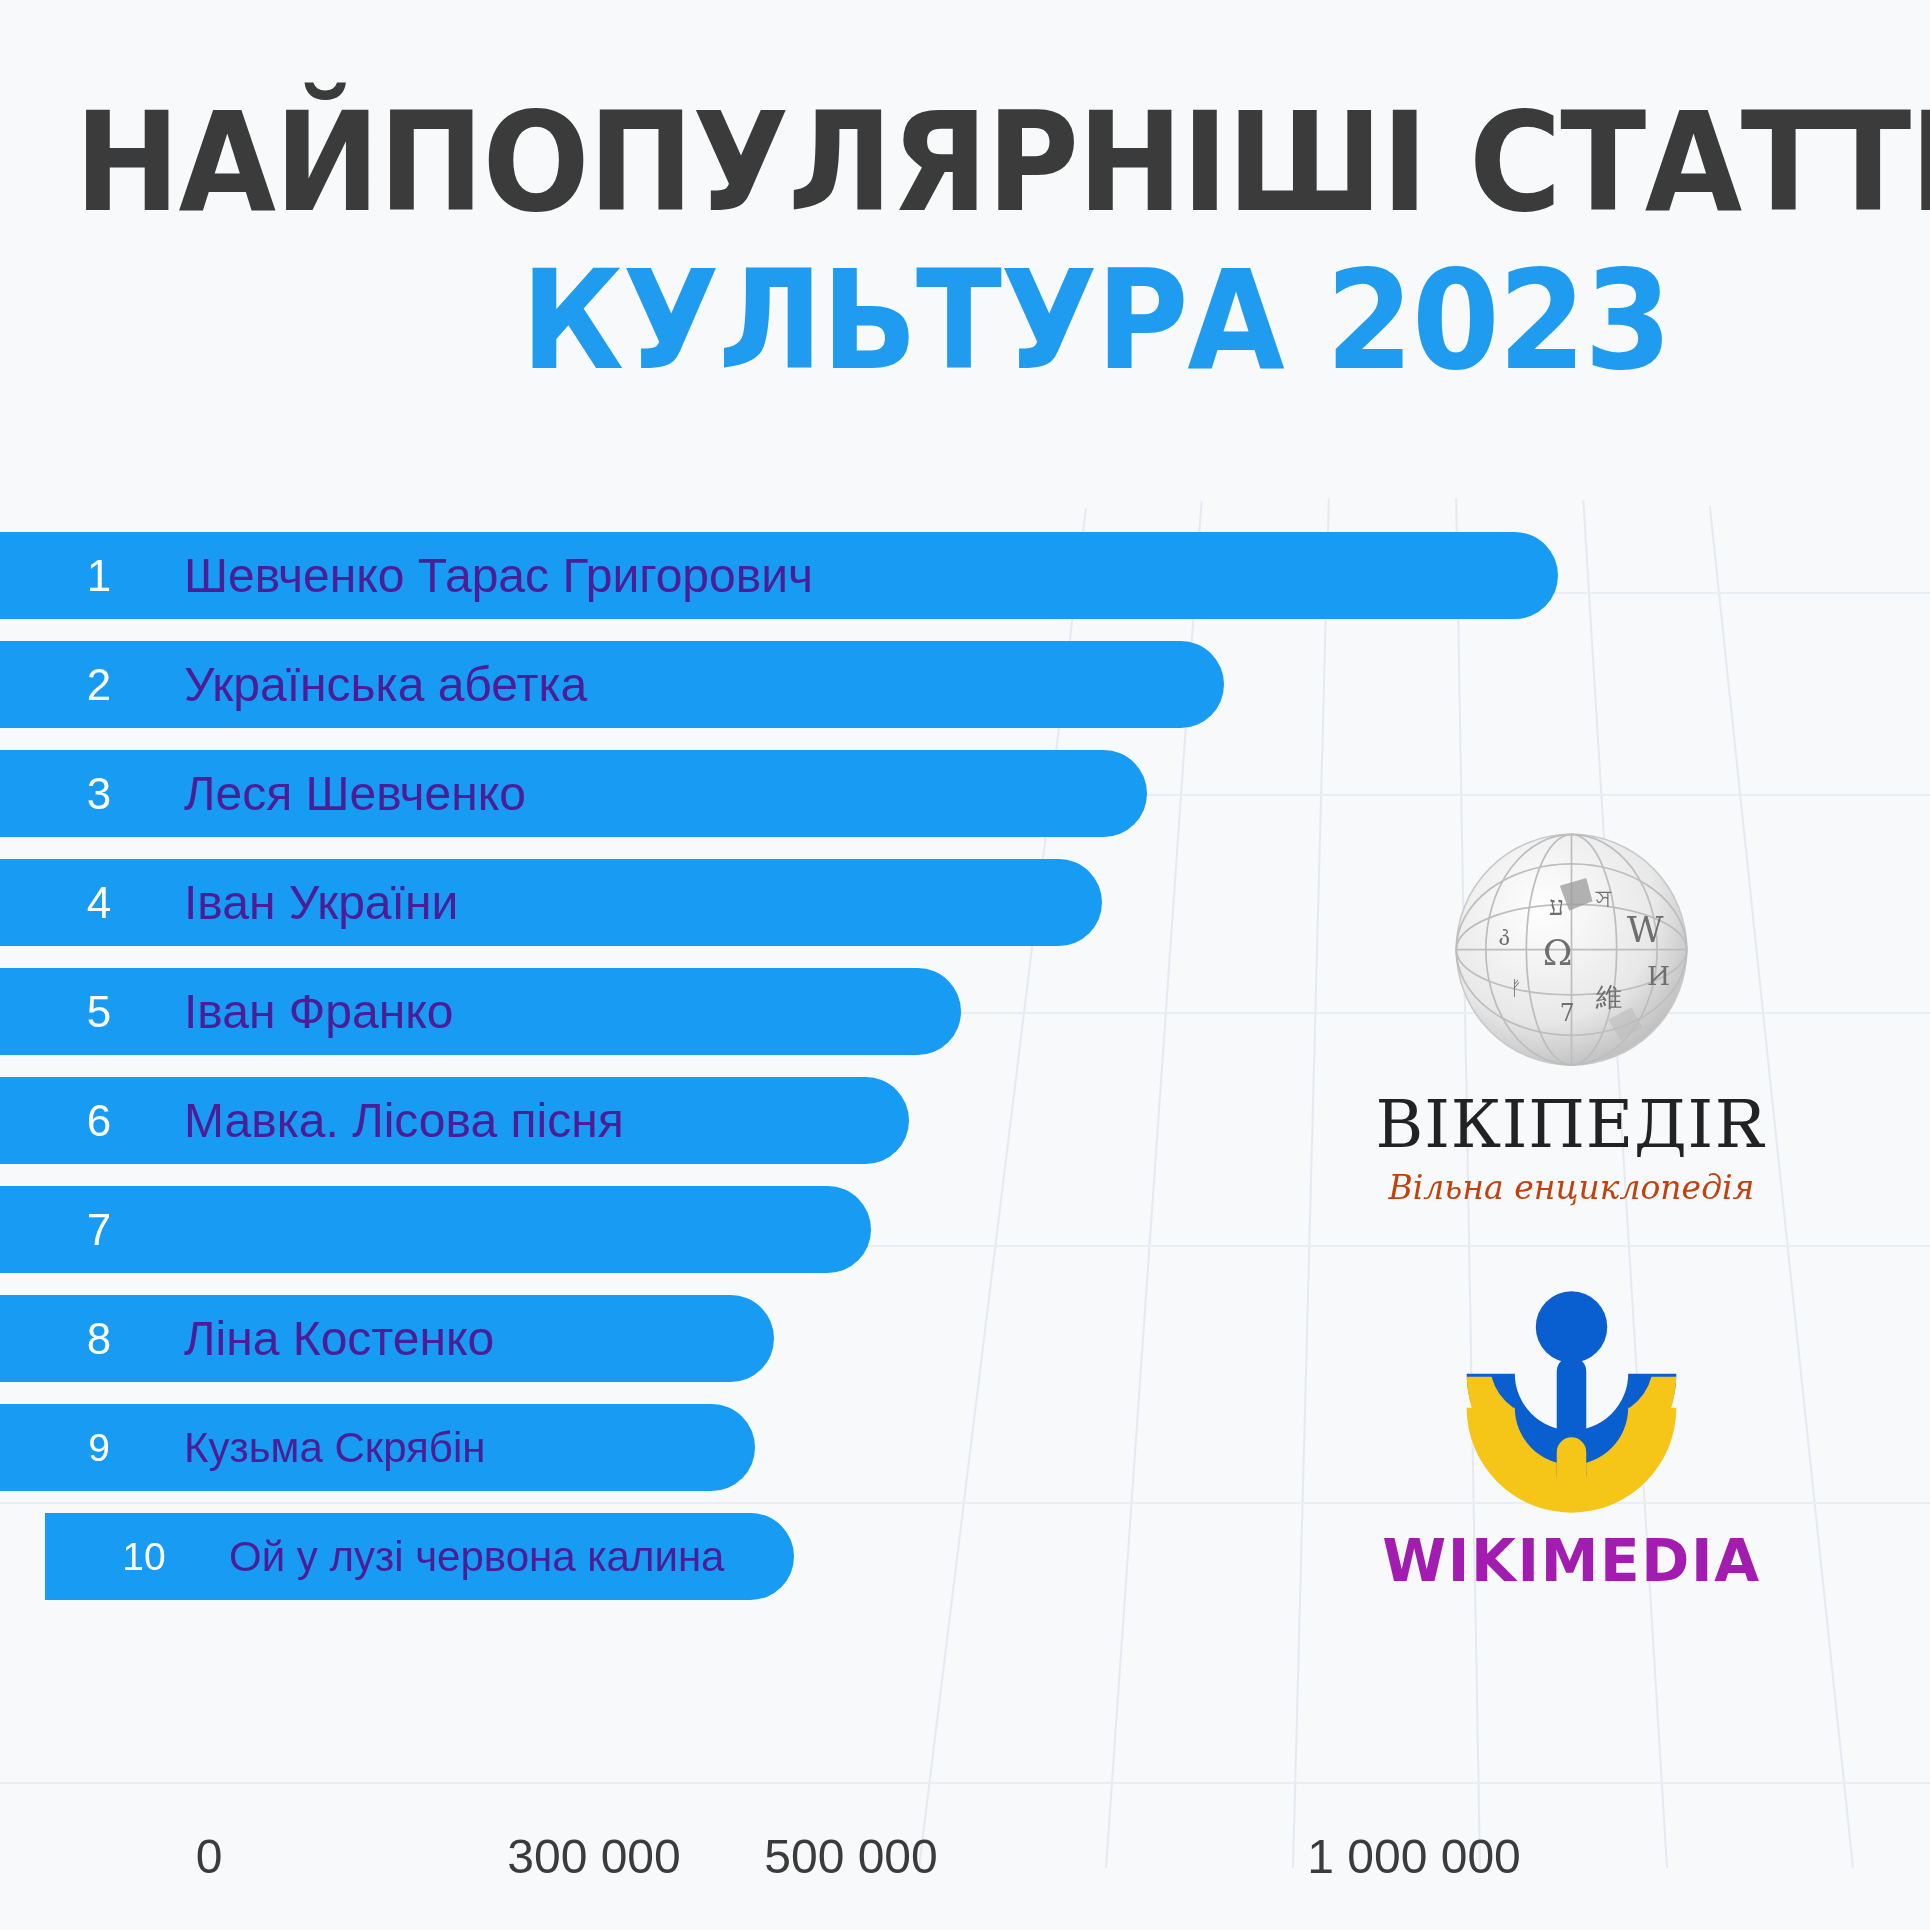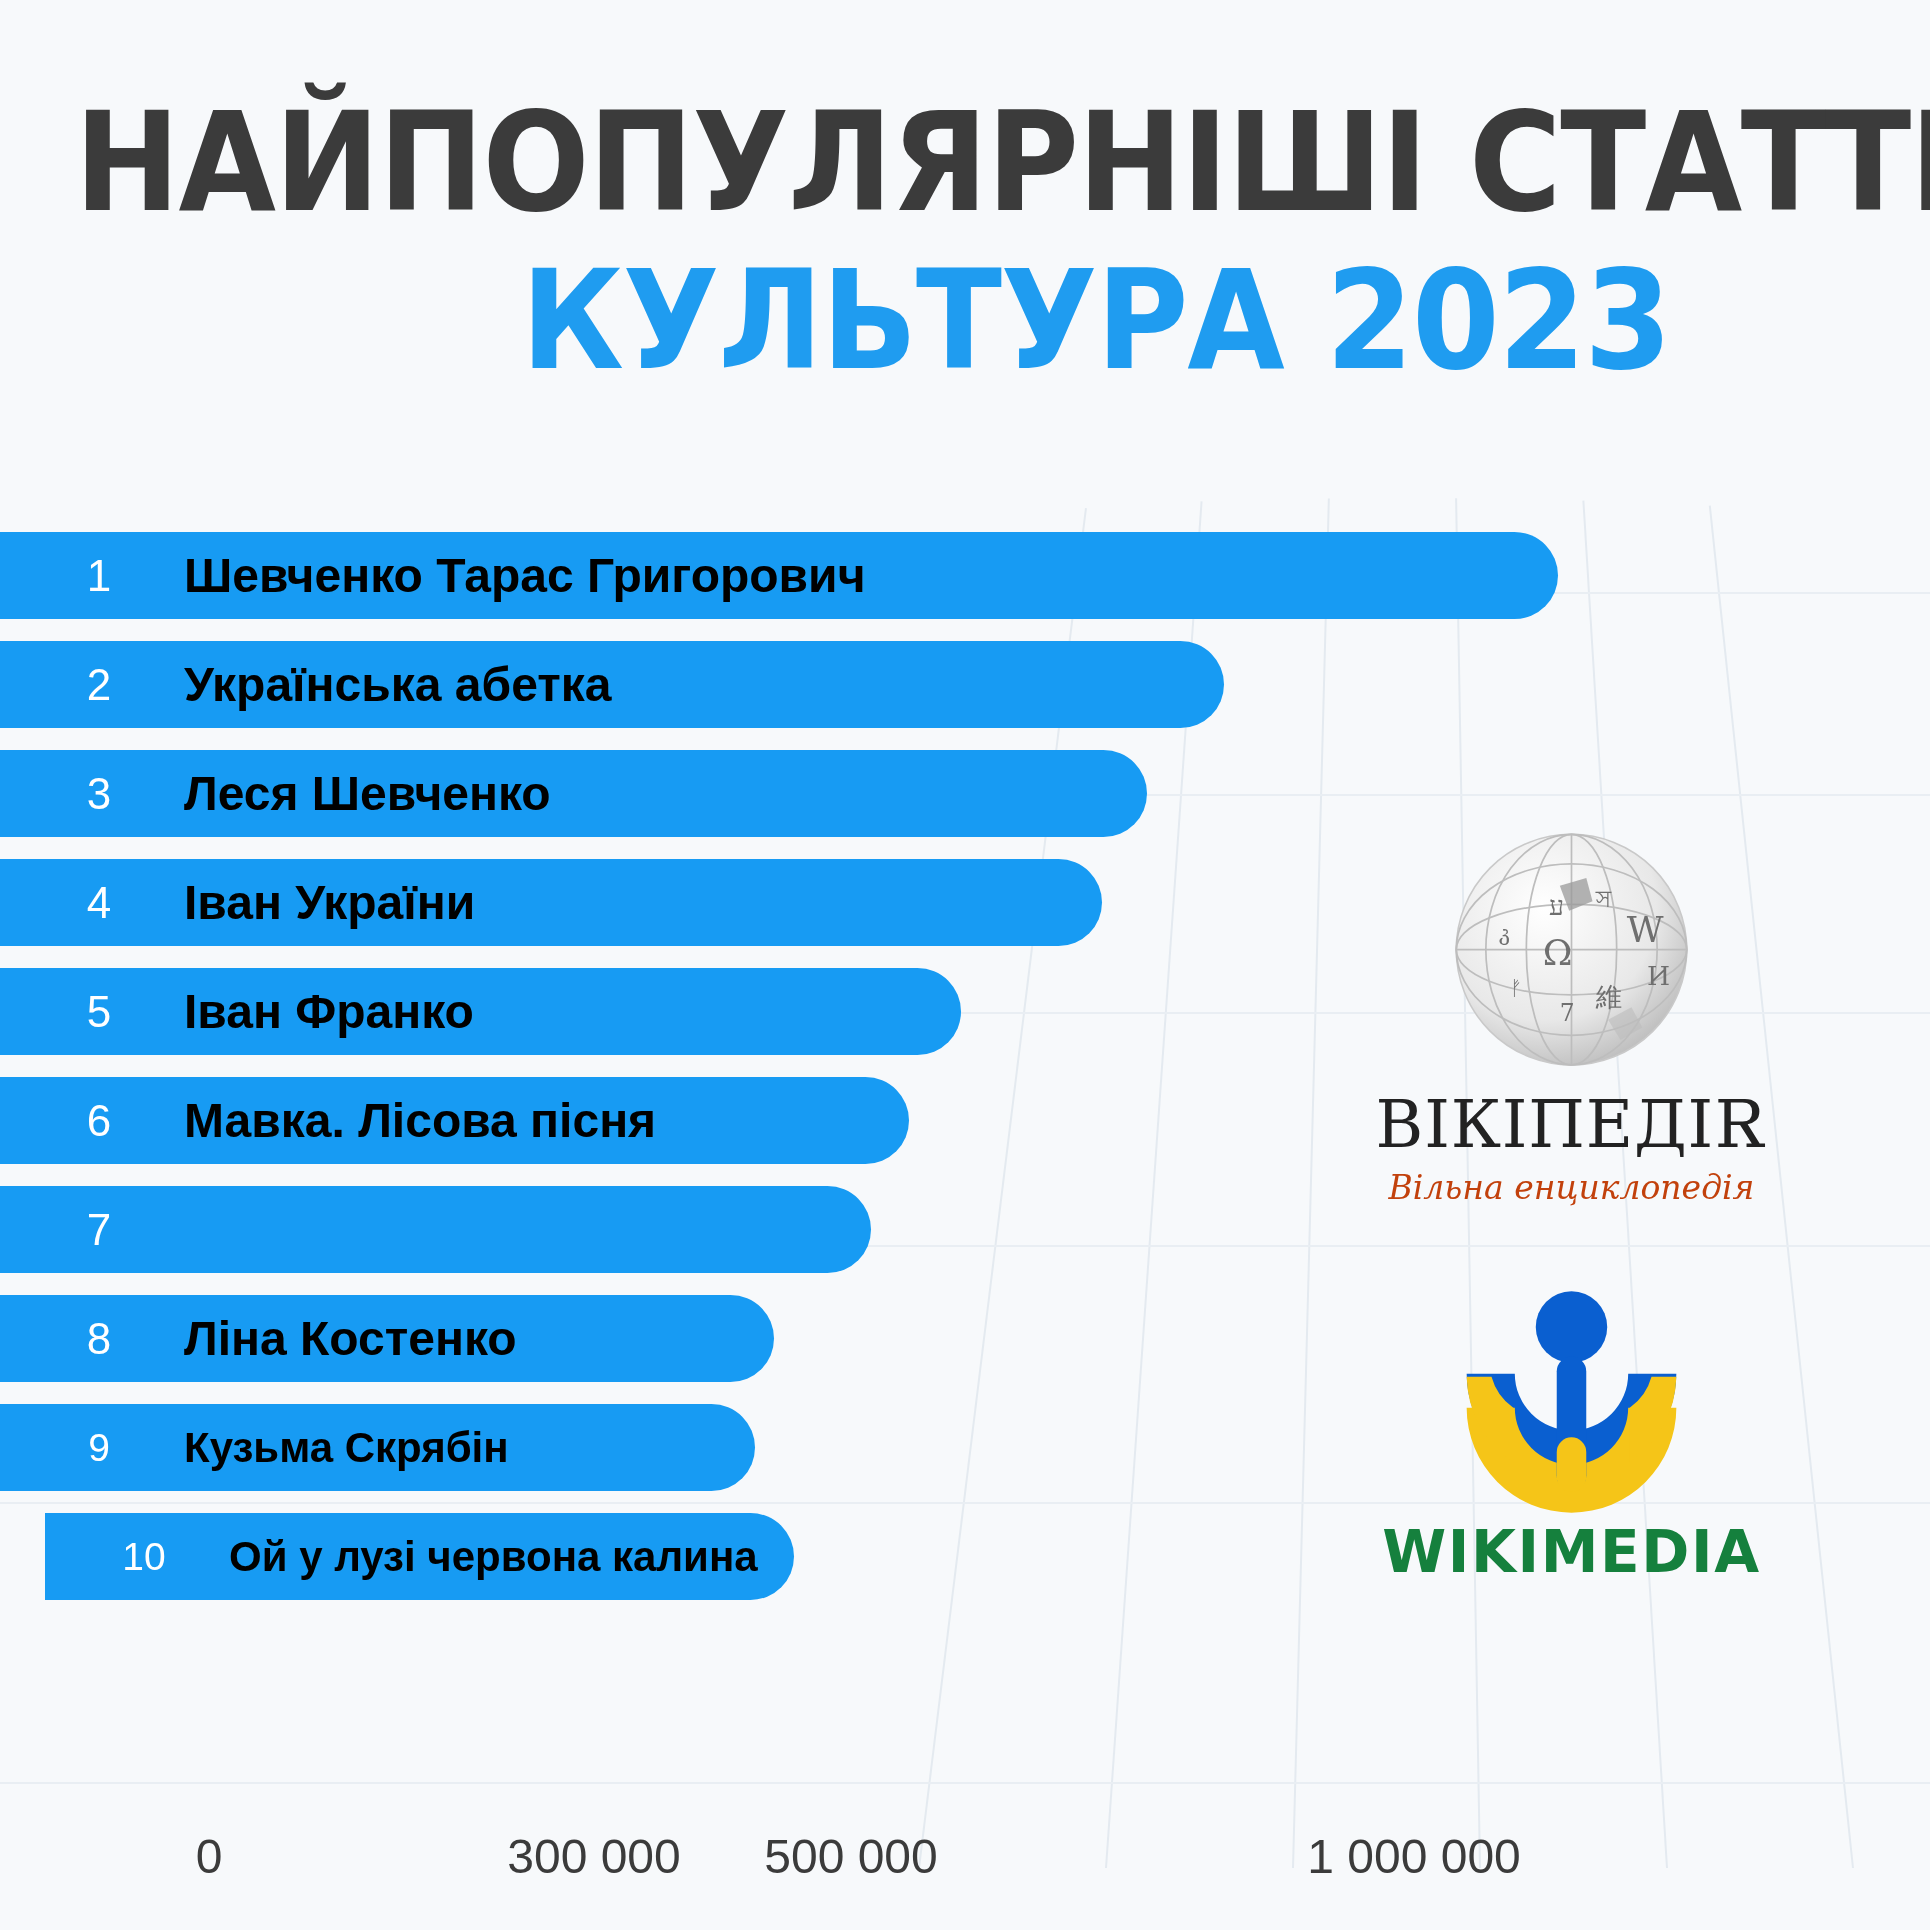--- a/index.html
+++ b/index.html
@@ -106,25 +106,24 @@
     color: #ffffff;
     font-size: 44px;
     font-family: "Liberation Sans", sans-serif;
   }
   .label {
     position: absolute;
     left: 184px;
     top: 0;
     height: 87px;
     line-height: 87px;
-    color: #000000;
+    color: #4c1d95;
     font-size: 48px;
     font-family: "Liberation Sans", sans-serif;
     white-space: nowrap;
-    font-weight: bold;
   }
   .row.small .rank { font-size: 39px; }
   .row.small .label { font-size: 42px; }
 
   
   .axis {
     position: absolute;
     left: 0;
     top: 1829px;
     width: 1930px;
@@ -179,23 +178,23 @@
   .wmua-mark {
     width: 257px;
     height: 233px;
     margin: 0 auto;
     position: relative;
   }
   .wmua-title {
     font-family: "DejaVu Sans", sans-serif;
     font-weight: bold;
     font-size: 58px;
-    color: #15803d;
+    color: #a21caf;
     letter-spacing: 1.6px;
-    margin-top: 3px;
+    margin-top: 12px;
   }
   .wmua-sub {
     font-family: "DejaVu Sans", sans-serif;
     font-weight: bold;
     font-size: 36px;
     color: #2f2f2f;
     letter-spacing: 4.7px;
     margin-top: 3.1px;
   }
 </style>

